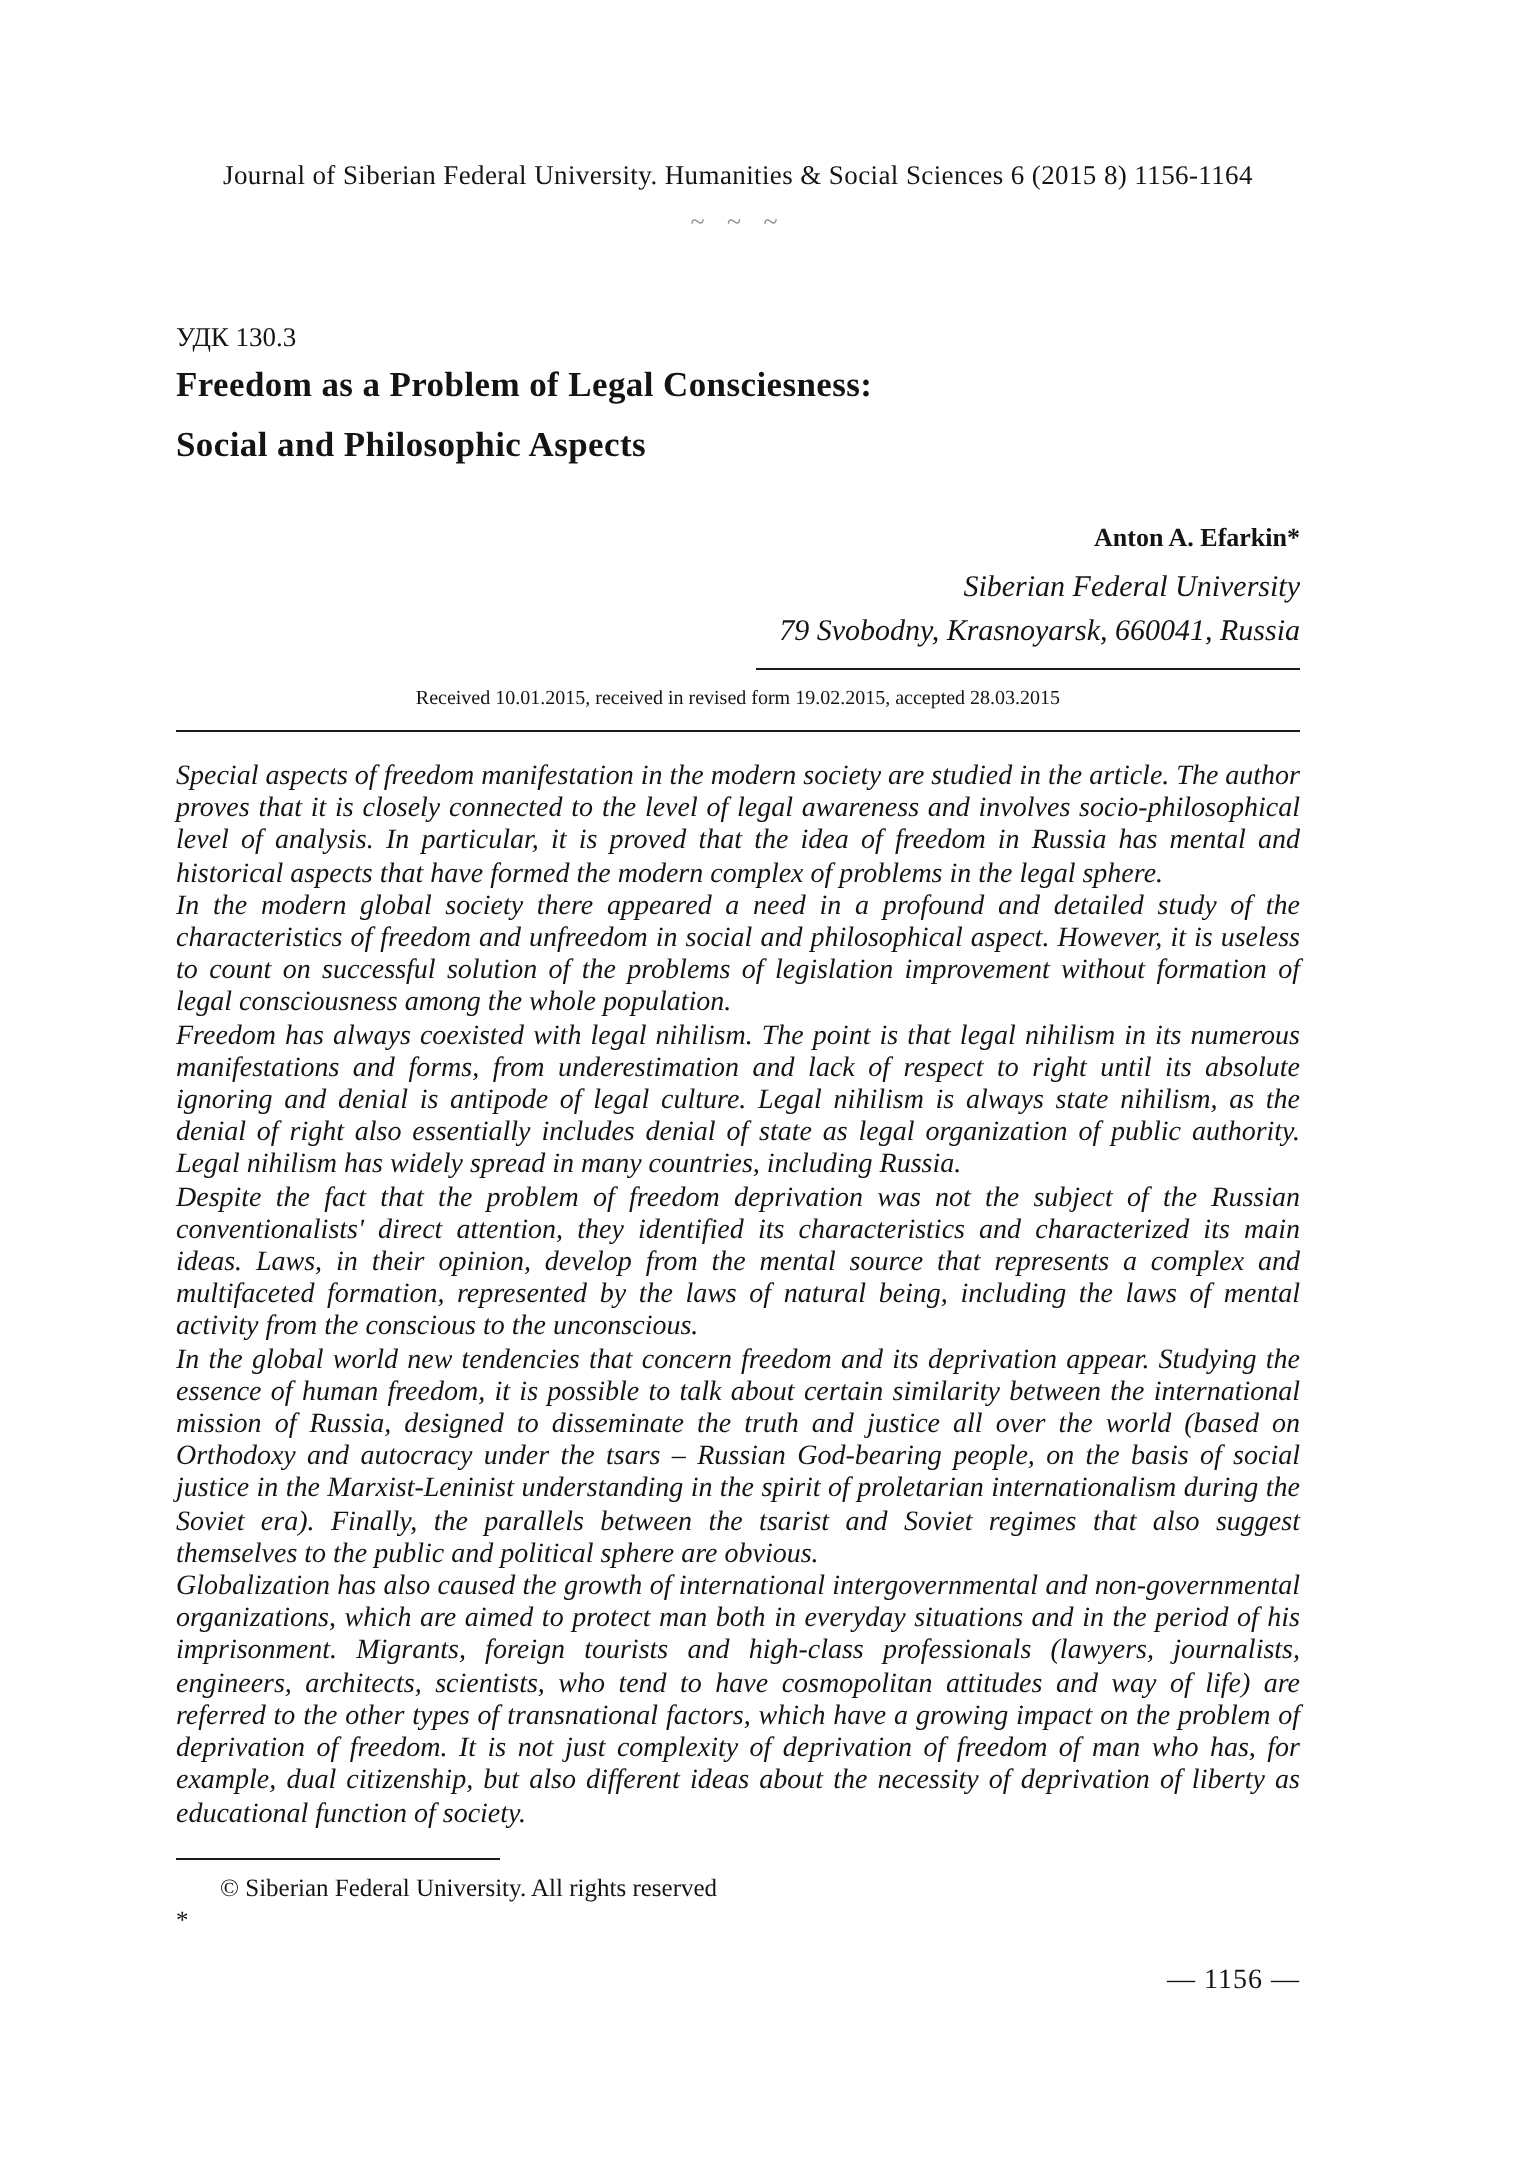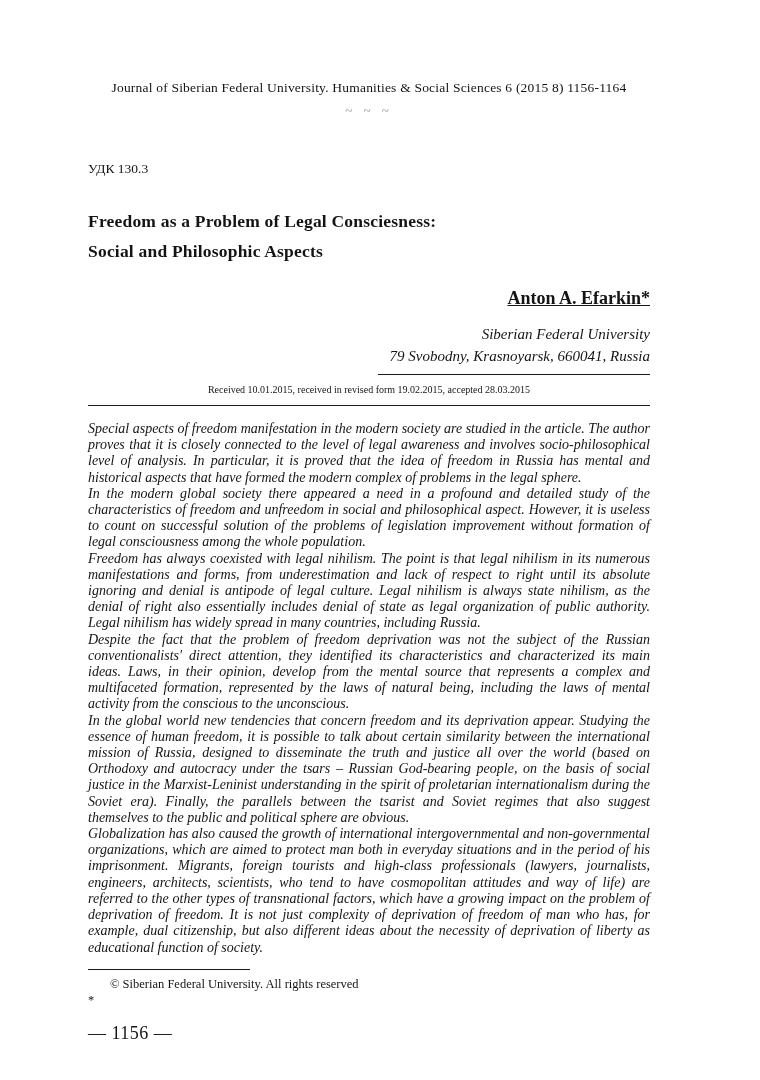--- a/index.html
+++ b/index.html
@@ -28,37 +28,35 @@
     font-size: 13px;
     letter-spacing: 4px;
     color: #8a8a8a;
     margin-top: 7px;
   }
   .udk {
     margin-top: 42px;
     font-size: 13.5px;
   }
   .title {
-    margin-top: 29px;
     font-size: 17.5px;
     font-weight: bold;
     line-height: 30px;
     letter-spacing: 0.2px;
   }
   .title span { display: block; }
   .author-block {
     margin-top: 21px;
     text-align: right;
     line-height: 22px;
   }
   .author-name {
     font-weight: bold;
-    font-size: 18px;
-    margin-bottom: 14px;
-    text-decoration: underline;
+    font-size: 13px;
+    margin-bottom: 3px;
   }
   .author-affiliation, .author-address {
     font-style: italic;
     font-size: 15px;
   }
   .author-rule {
     margin-top: 7px;
     margin-left: auto;
     width: 272px;
     border-top: 1px solid #1a1a1a;
@@ -88,22 +86,22 @@
     margin-bottom: 6px;
   }
   .copyright-line { padding-left: 22px; }
   .corresponding-line { display: flex; }
   .footnote-marker {
     display: inline-block;
     width: 22px;
     flex: 0 0 22px;
   }
   .page-number {
-    text-align: left;
-    font-size: 18px;
+    text-align: right;
+    font-size: 14px;
     margin-top: 15px;
     letter-spacing: 0.5px;
   }
 </style>
 </head>
 <body>
 
 <div class="page">
 
   <div class="journal-header">Journal of  Siberian Federal University.  Humanities &amp; Social Sciences 6 (2015 8) 1156-1164</div>

